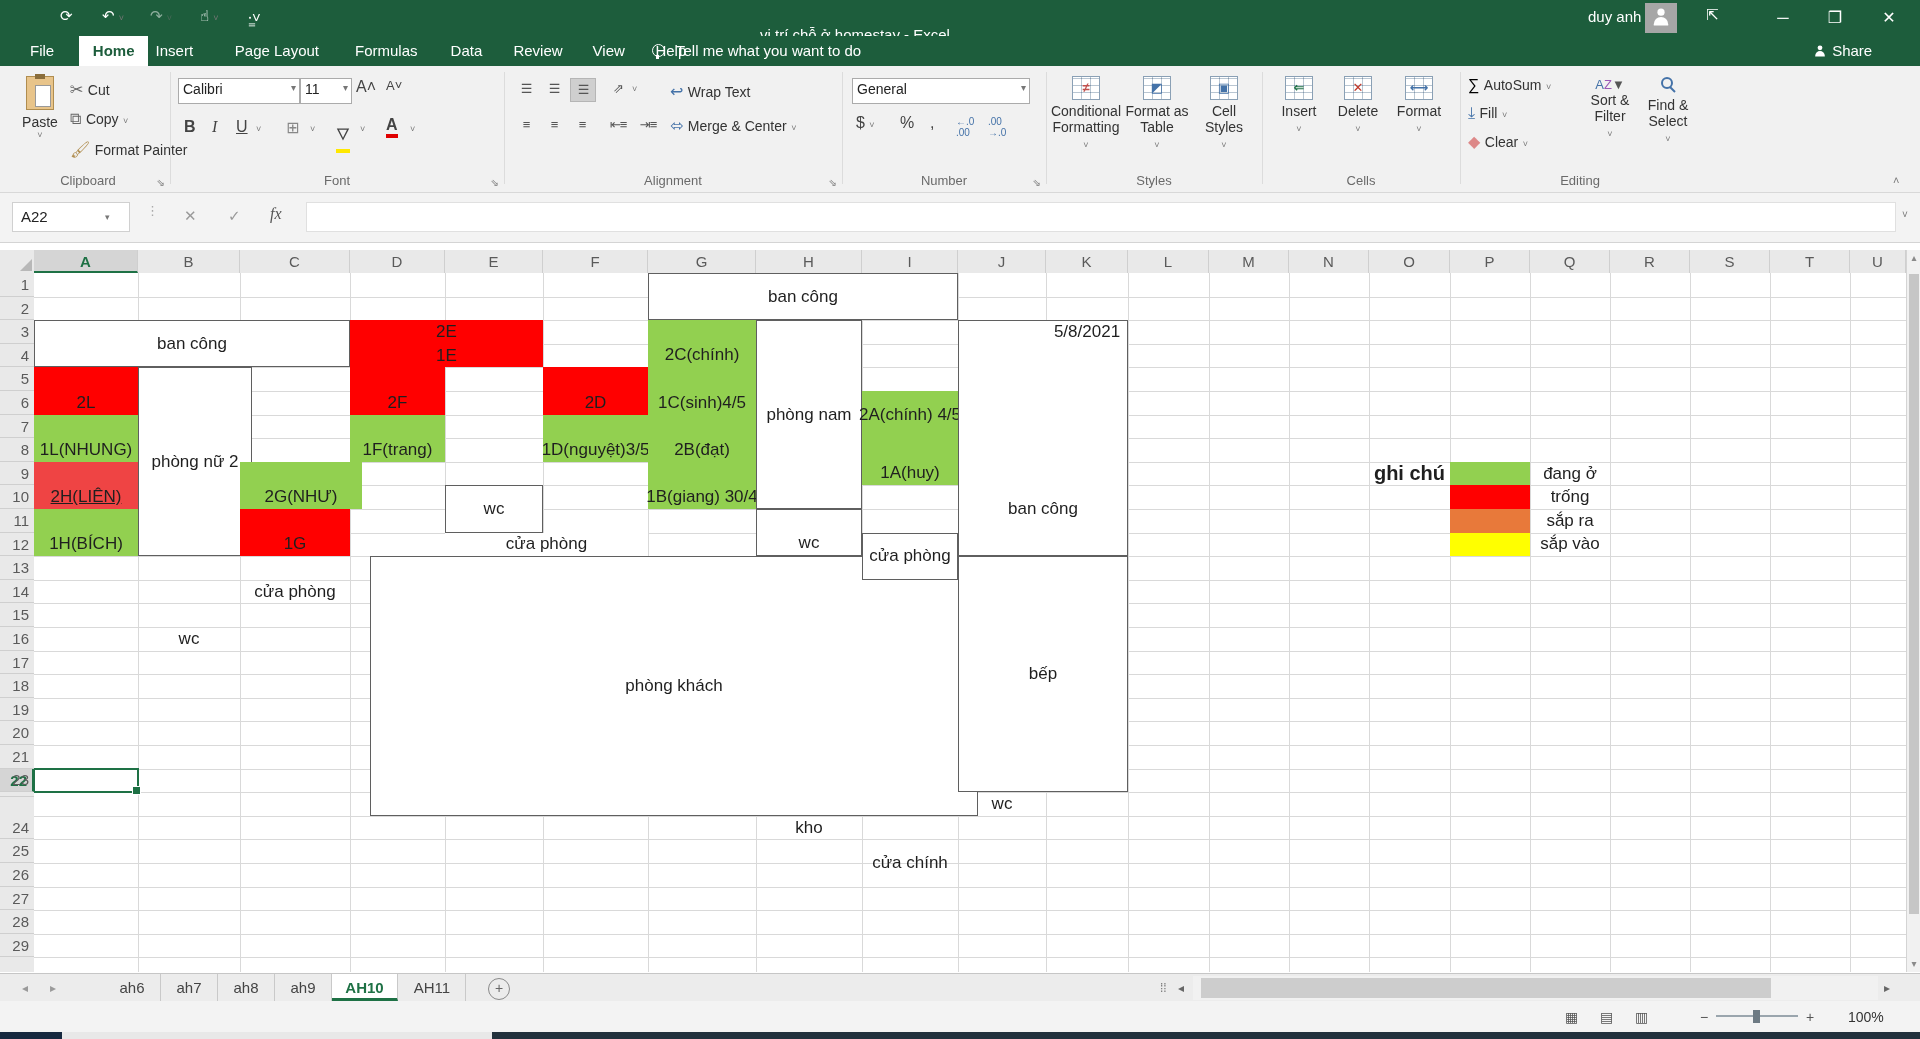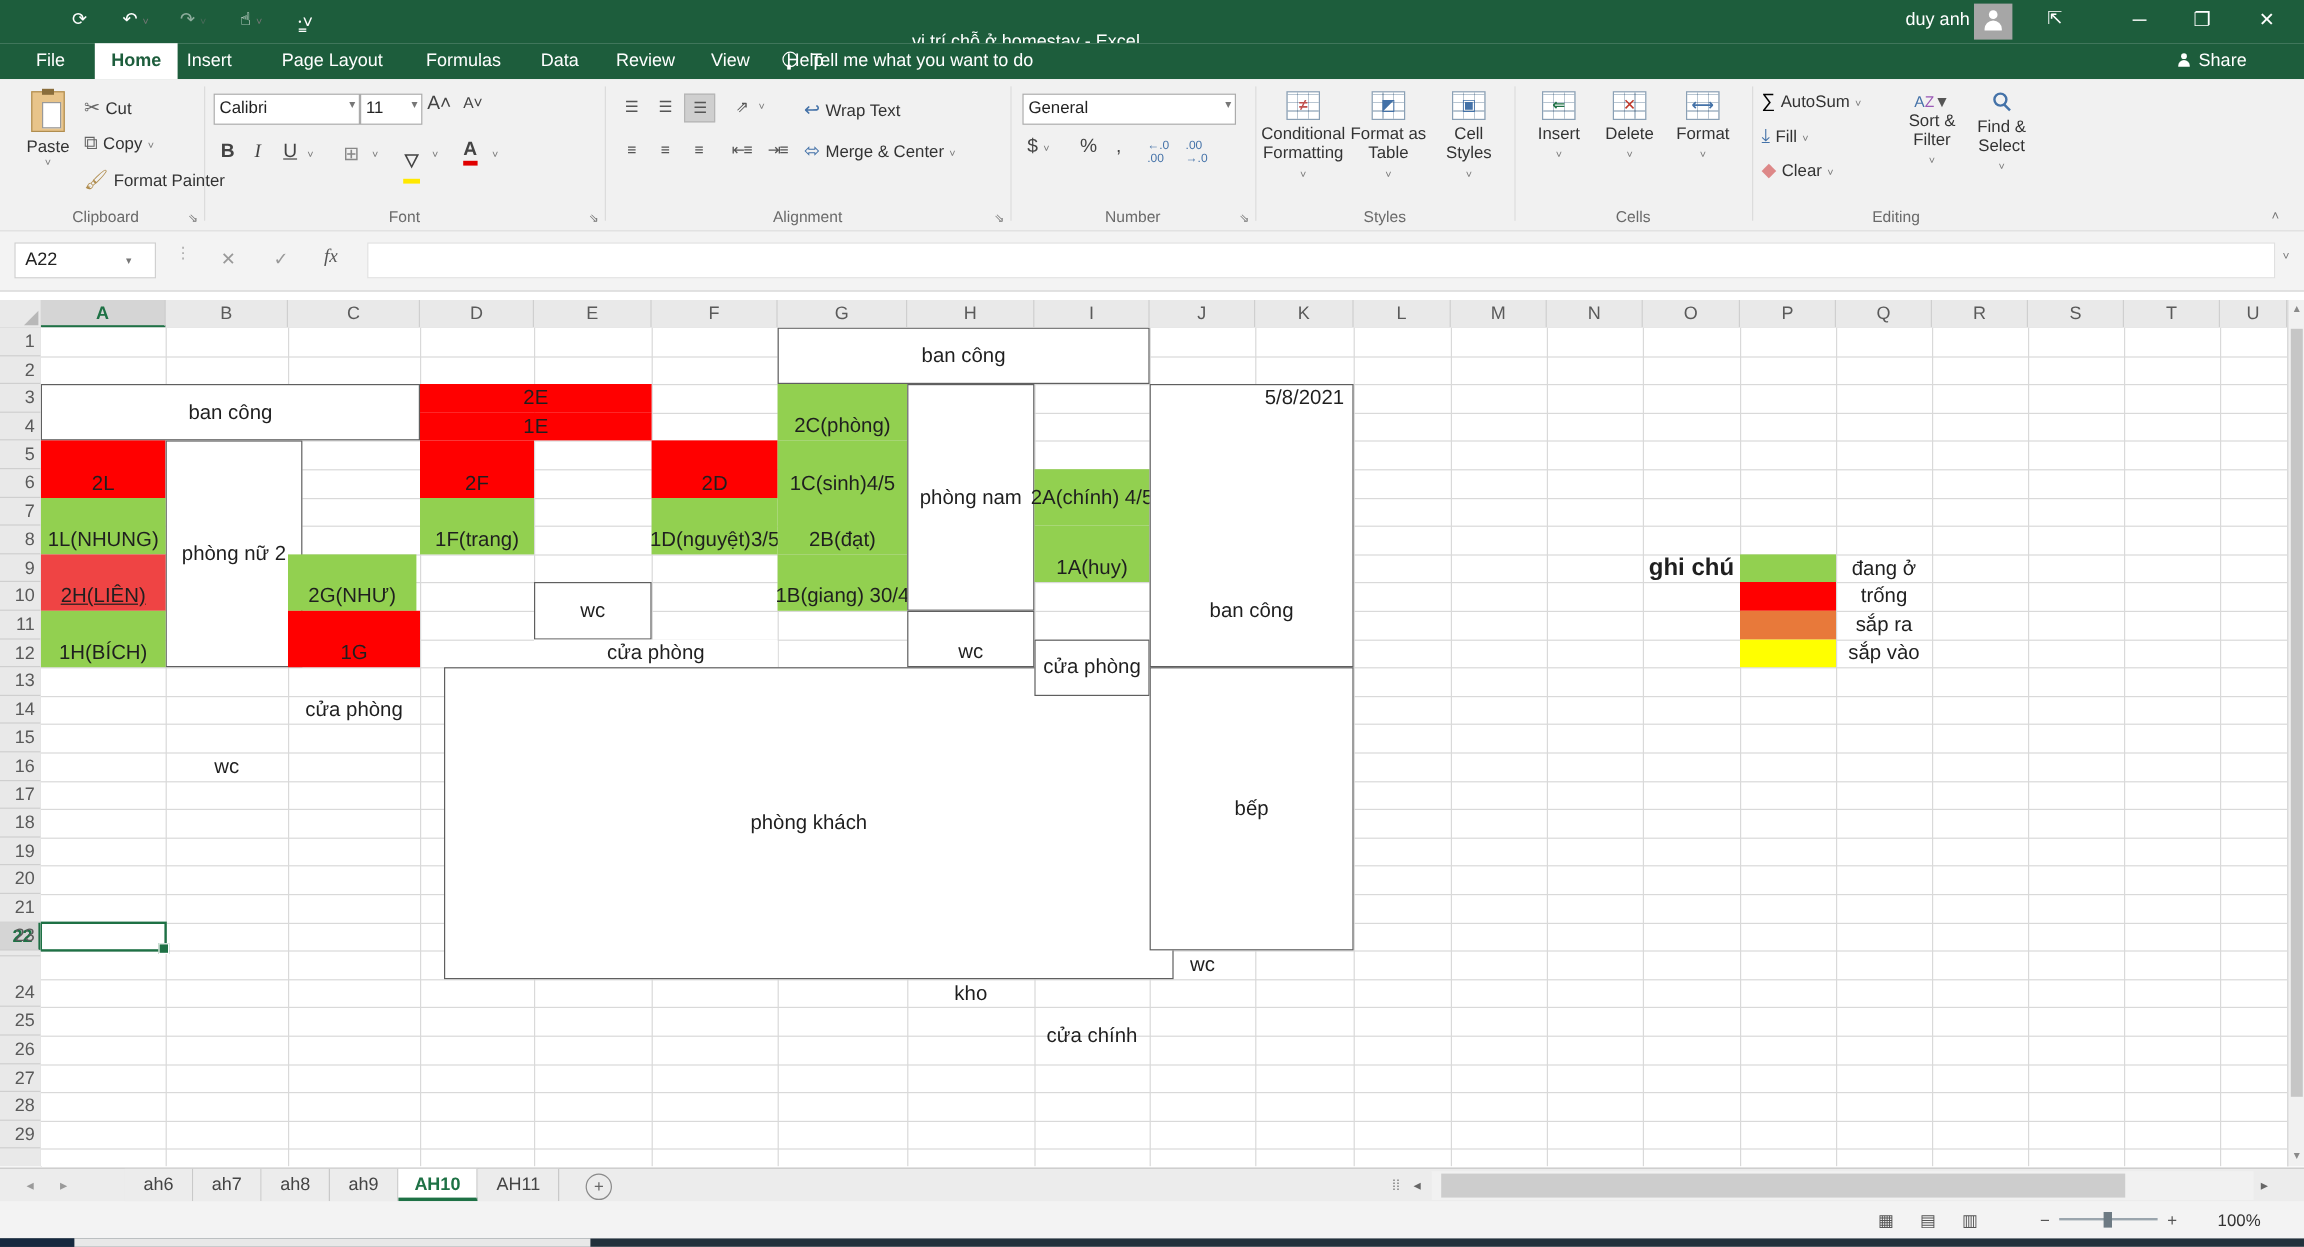--- a/index.html
+++ b/index.html
@@ -358,25 +358,25 @@
       <div class="cell vm brd" style="left: 0px; top: 47.2px; width: 316px; height: 47.2px; background: rgb(255, 255, 255);">ban công</div>
       <div class="cell vm" style="left: 316px; top: 47.2px; width: 193px; height: 23.6px; background: rgb(255, 0, 0);">2E</div>
       <div class="cell vm" style="left: 316px; top: 70.8px; width: 193px; height: 23.6px; background: rgb(255, 0, 0);">1E</div>
       <div class="cell vb" style="left: 0px; top: 94.4px; width: 104px; height: 47.2px; background: rgb(255, 0, 0);">2L</div>
       <div class="cell vb" style="left: 316px; top: 94.4px; width: 95px; height: 47.2px; background: rgb(255, 0, 0);">2F</div>
       <div class="cell vb" style="left: 509px; top: 94.4px; width: 105px; height: 47.2px; background: rgb(255, 0, 0);">2D</div>
       <div class="cell vm brd" style="left: 104px; top: 94.4px; width: 114px; height: 188.8px; background: rgb(255, 255, 255);">phòng nữ 2</div>
       <div class="cell vb" style="left: 0px; top: 141.6px; width: 104px; height: 47.2px; background: rgb(146, 208, 80);">1L(NHUNG)</div>
       <div class="cell vb" style="left: 0px; top: 188.8px; width: 104px; height: 47.2px; background: #ef4444; text-decoration: underline;">2H(LIÊN)</div>
       <div class="cell vb" style="left: 0px; top: 236px; width: 104px; height: 47.2px; background: rgb(146, 208, 80);">1H(BÍCH)</div>
-      <div class="cell vb" style="left: 206px; top: 188.8px; width: 107px; height: 47.2px; background: rgb(146, 208, 80);">2G(NHƯ)</div>
+      <div class="cell vb" style="left: 206px; top: 188.8px; width: 122px; height: 47.2px; background: rgb(146, 208, 80);">2G(NHƯ)</div>
       <div class="cell vb" style="left: 206px; top: 236px; width: 110px; height: 47.2px; background: rgb(255, 0, 0);">1G</div>
       <div class="cell vb" style="left: 316px; top: 141.6px; width: 95px; height: 47.2px; background: rgb(146, 208, 80);">1F(trang)</div>
       <div class="cell vb" style="left: 509px; top: 141.6px; width: 105px; height: 47.2px; background: rgb(146, 208, 80);">1D(nguyệt)3/5</div>
-      <div class="cell vb" style="left: 614px; top: 47.2px; width: 108px; height: 47.2px; background: rgb(146, 208, 80);">2C(phòng)</div>
+      <div class="cell vb" style="left: 614px; top: 47.2px; width: 108px; height: 47.2px; background: rgb(146, 208, 80);">2C(chính)</div>
       <div class="cell vb" style="left: 614px; top: 94.4px; width: 108px; height: 47.2px; background: rgb(146, 208, 80);">1C(sinh)4/5</div>
       <div class="cell vb" style="left: 614px; top: 141.6px; width: 108px; height: 47.2px; background: rgb(146, 208, 80);">2B(đạt)</div>
       <div class="cell vb" style="left: 614px; top: 188.8px; width: 108px; height: 47.2px; background: rgb(146, 208, 80);">1B(giang) 30/4</div>
       <div class="cell vm brd" style="left: 722px; top: 47.2px; width: 106px; height: 188.8px; background: rgb(255, 255, 255);">phòng nam</div>
       <div class="cell vb brd" style="left: 722px; top: 236px; width: 106px; height: 47.2px; background: rgb(255, 255, 255);">wc</div>
       <div class="cell vm" style="left: 828px; top: 118px; width: 96px; height: 47.2px; background: rgb(146, 208, 80);">2A(chính) 4/5</div>
       <div class="cell vb" style="left: 828px; top: 165.2px; width: 96px; height: 47.2px; background: rgb(146, 208, 80);">1A(huy)</div>
       <div class="cell vm brd" style="left: 924px; top: 47.2px; width: 170px; height: 236px; background: rgb(255, 255, 255);"></div>
       <div class="cell vm" style="left: 1012px; top: 47.2px; width: 82px; height: 23.6px; background: transparent;">5/8/2021</div>
       <div class="cell vm" style="left: 924px; top: 188.8px; width: 170px; height: 94.4px; background: transparent;">ban công</div>

